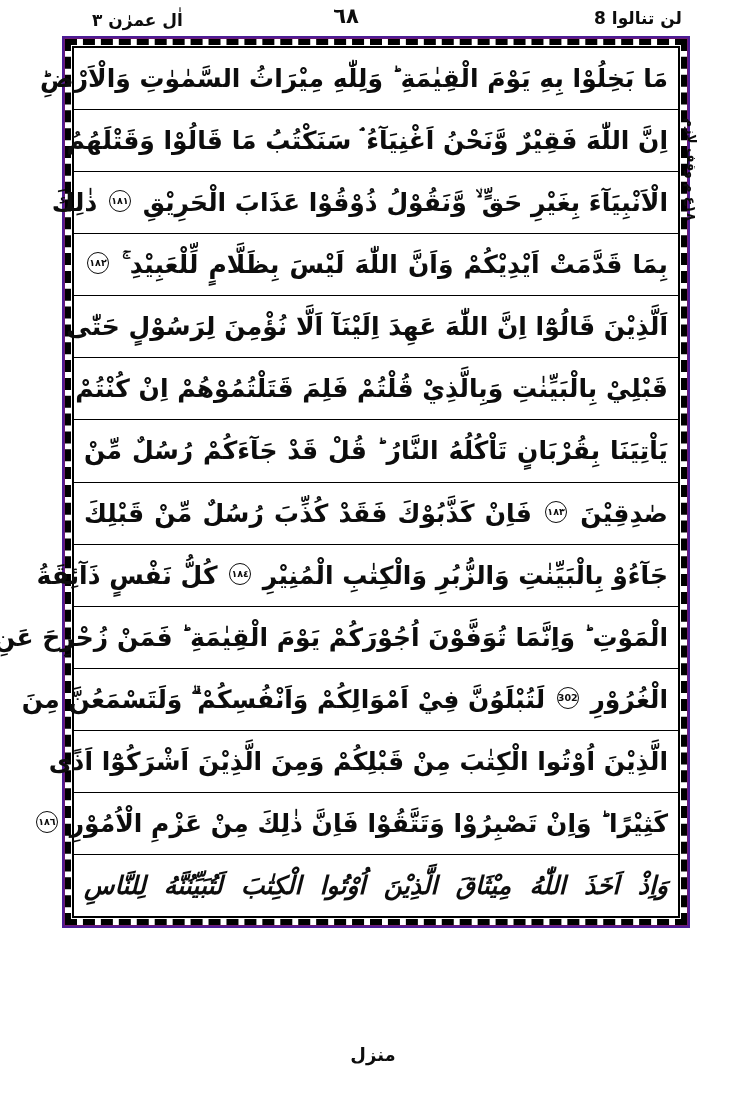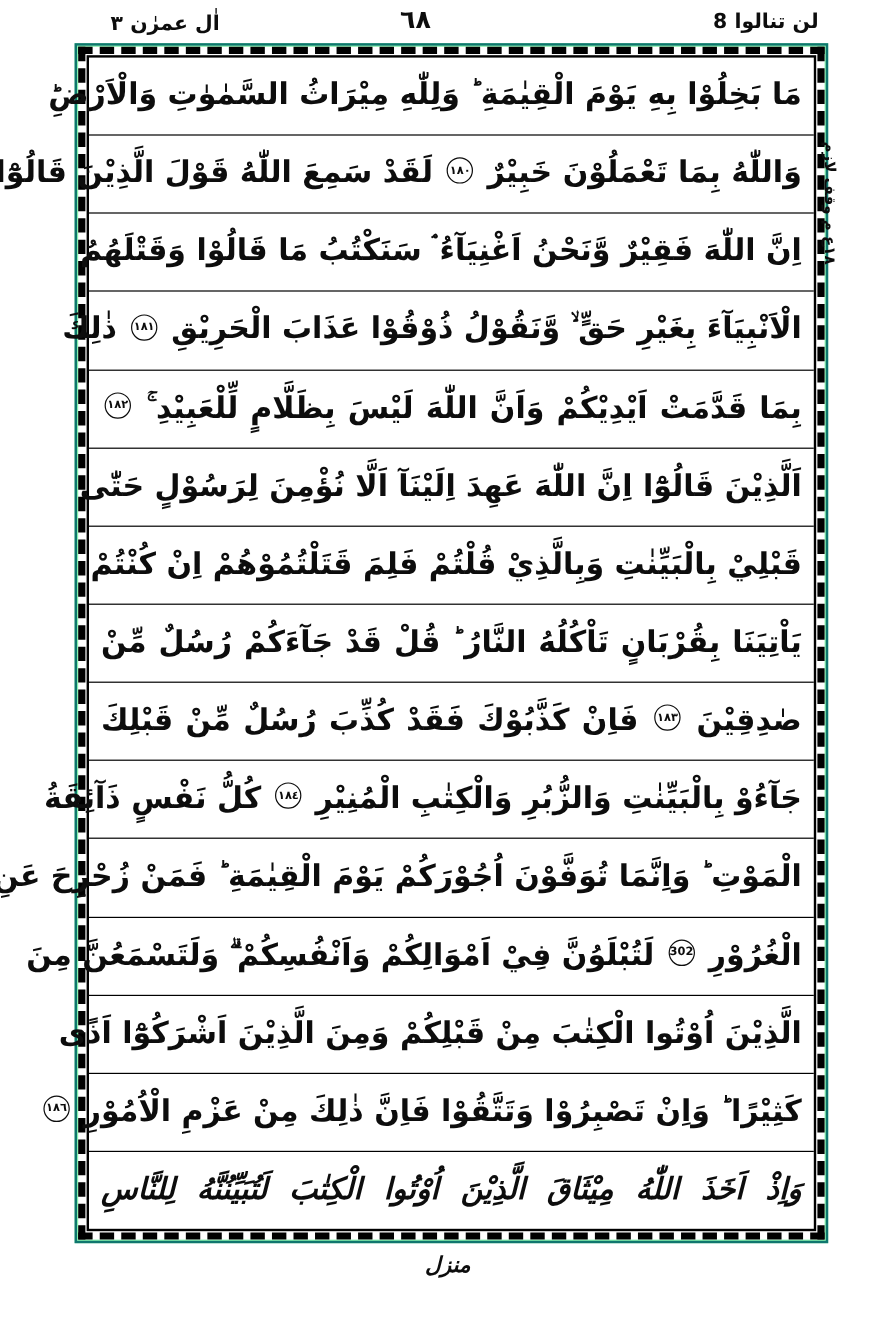--- a/index.html
+++ b/index.html
@@ -9,22 +9,22 @@
     font-family:"DejaVu Sans",sans-serif;
     color:#0d0d0d;overflow:hidden;
   }
   
   .hdr{position:absolute;top:0;left:0;width:746px;height:36px;}
   .hdr-left{position:absolute;left:92px;top:10px;font-size:17px;font-weight:bold;direction:rtl;}
   .hdr-center{position:absolute;left:0;right:54px;top:4px;text-align:center;font-size:21px;font-weight:bold;}
   .hdr-right{position:absolute;right:64px;top:8px;font-size:17px;font-weight:bold;direction:rtl;}
   
   .frame{
-    position:absolute;left:62px;top:36px;width:628px;height:1000px;
-    box-sizing:border-box;border:2px solid #0f766e;background:#86efac;
+    position:absolute;left:62px;top:36px;width:628px;height:892px;
+    box-sizing:border-box;border:2px solid #4c1d95;background:#701a75;
   }
   .frame-mid{
     position:absolute;inset:1px;box-sizing:border-box;
     border:6px dashed #000;background:#fff;
   }
   .frame-inner{
     position:absolute;inset:1px;box-sizing:border-box;
     border:2px solid #000;background:#fff;
     display:flex;flex-direction:column;
   }
@@ -55,39 +55,38 @@
   
   .margin-note{
     position:absolute;left:684px;top:118px;height:160px;
     writing-mode:vertical-rl;
     font-size:12.5px;font-weight:bold;direction:rtl;
     text-align:left;letter-spacing:1px;
   }
   
   .catchword{
     position:absolute;top:1044px;left:300px;width:146px;
-    text-align:center;font-size:18px;font-weight:bold;direction:rtl;font-style:italic;
+    text-align:center;font-size:18px;font-weight:bold;direction:rtl;
   }
 </style>
 </head>
 <body>
 
 <div class="page">
 
   <div class="hdr">
     <span class="hdr-left">اٰل عمرٰن ٣</span>
     <span class="hdr-center">٦٨</span>
     <span class="hdr-right">لن تنالوا 8</span>
   </div>
 
   <div class="frame">
     <div class="frame-mid">
       <div class="frame-inner" id="lines-container">
           <div class="quran-line">مَا بَخِلُوْا بِهِ يَوْمَ الْقِيٰمَةِ ؕ وَلِلّٰهِ مِيْرَاثُ السَّمٰوٰتِ وَالْاَرْضِؕ</div>
-          <div class="quran-line">وَاللّٰهُ بِمَا تَعْمَلُوْنَ خَبِيْرٌ <span class="ayah-marker">١٨٠</span> لَقَدْ سَمِعَ اللّٰهُ قَوْلَ الَّذِيْنَ قَالُوْٓا</div>
           <div class="quran-line">اِنَّ اللّٰهَ فَقِيْرٌ وَّنَحْنُ اَغْنِيَآءُ ۘ سَنَكْتُبُ مَا قَالُوْا وَقَتْلَهُمُ</div>
           <div class="quran-line">الْاَنْبِيَآءَ بِغَيْرِ حَقٍّ ۙ وَّنَقُوْلُ ذُوْقُوْا عَذَابَ الْحَرِيْقِ <span class="ayah-marker">١٨١</span> ذٰلِكَ</div>
           <div class="quran-line">بِمَا قَدَّمَتْ اَيْدِيْكُمْ وَاَنَّ اللّٰهَ لَيْسَ بِظَلَّامٍ لِّلْعَبِيْدِ ۚ <span class="ayah-marker">١٨٢</span></div>
           <div class="quran-line">اَلَّذِيْنَ قَالُوْٓا اِنَّ اللّٰهَ عَهِدَ اِلَيْنَآ اَلَّا نُؤْمِنَ لِرَسُوْلٍ حَتّٰى</div>
           <div class="quran-line">قَبْلِيْ بِالْبَيِّنٰتِ وَبِالَّذِيْ قُلْتُمْ فَلِمَ قَتَلْتُمُوْهُمْ اِنْ كُنْتُمْ</div>
           <div class="quran-line">يَاْتِيَنَا بِقُرْبَانٍ تَاْكُلُهُ النَّارُ ؕ قُلْ قَدْ جَآءَكُمْ رُسُلٌ مِّنْ</div>
           <div class="quran-line">صٰدِقِيْنَ <span class="ayah-marker">١٨٣</span> فَاِنْ كَذَّبُوْكَ فَقَدْ كُذِّبَ رُسُلٌ مِّنْ قَبْلِكَ</div>
           <div class="quran-line">جَآءُوْ بِالْبَيِّنٰتِ وَالزُّبُرِ وَالْكِتٰبِ الْمُنِيْرِ <span class="ayah-marker">١٨٤</span> كُلُّ نَفْسٍ ذَآئِقَةُ</div>
           <div class="quran-line">الْمَوْتِ ؕ وَاِنَّمَا تُوَفَّوْنَ اُجُوْرَكُمْ يَوْمَ الْقِيٰمَةِ ؕ فَمَنْ زُحْزِحَ عَنِ</div>
           <div class="quran-line">الْغُرُوْرِ <span class="ayah-marker">302</span> لَتُبْلَوُنَّ فِيْ اَمْوَالِكُمْ وَاَنْفُسِكُمْ ۗ وَلَتَسْمَعُنَّ مِنَ</div>

